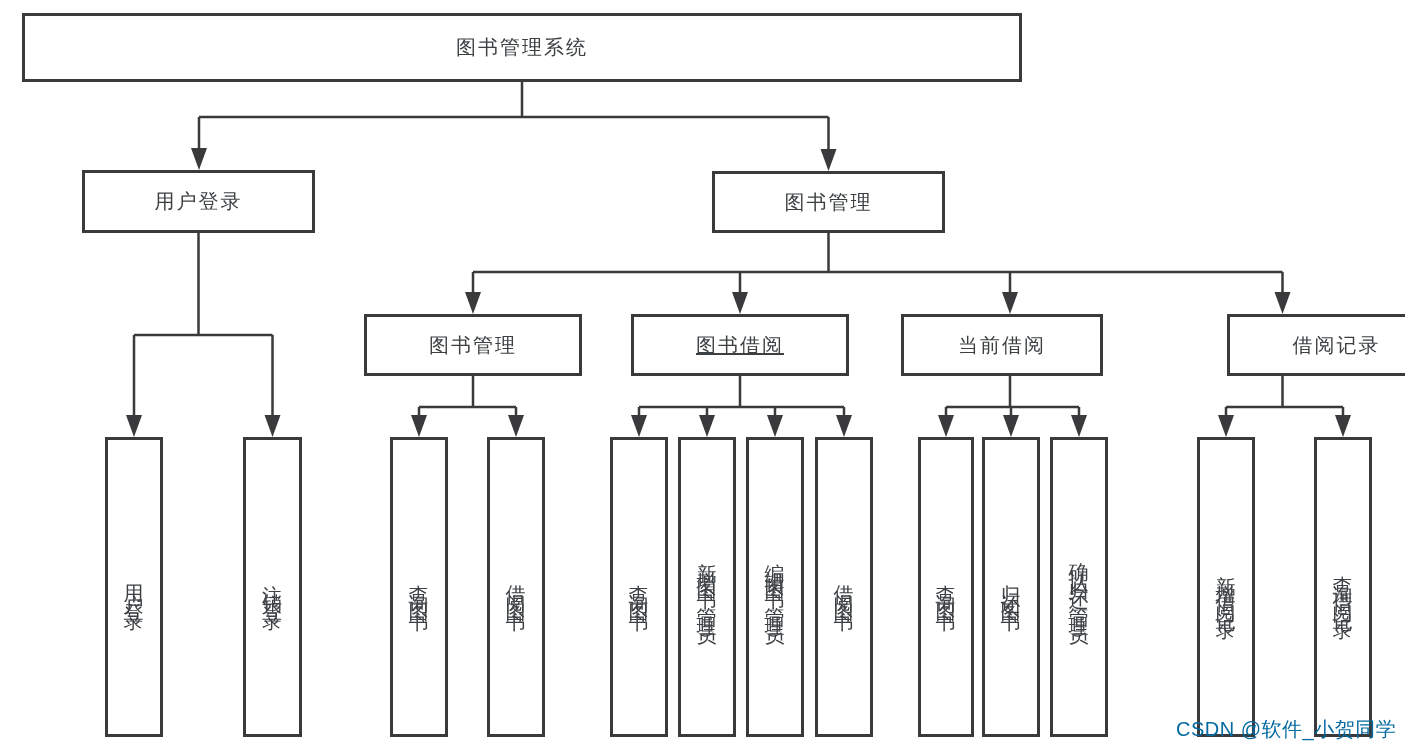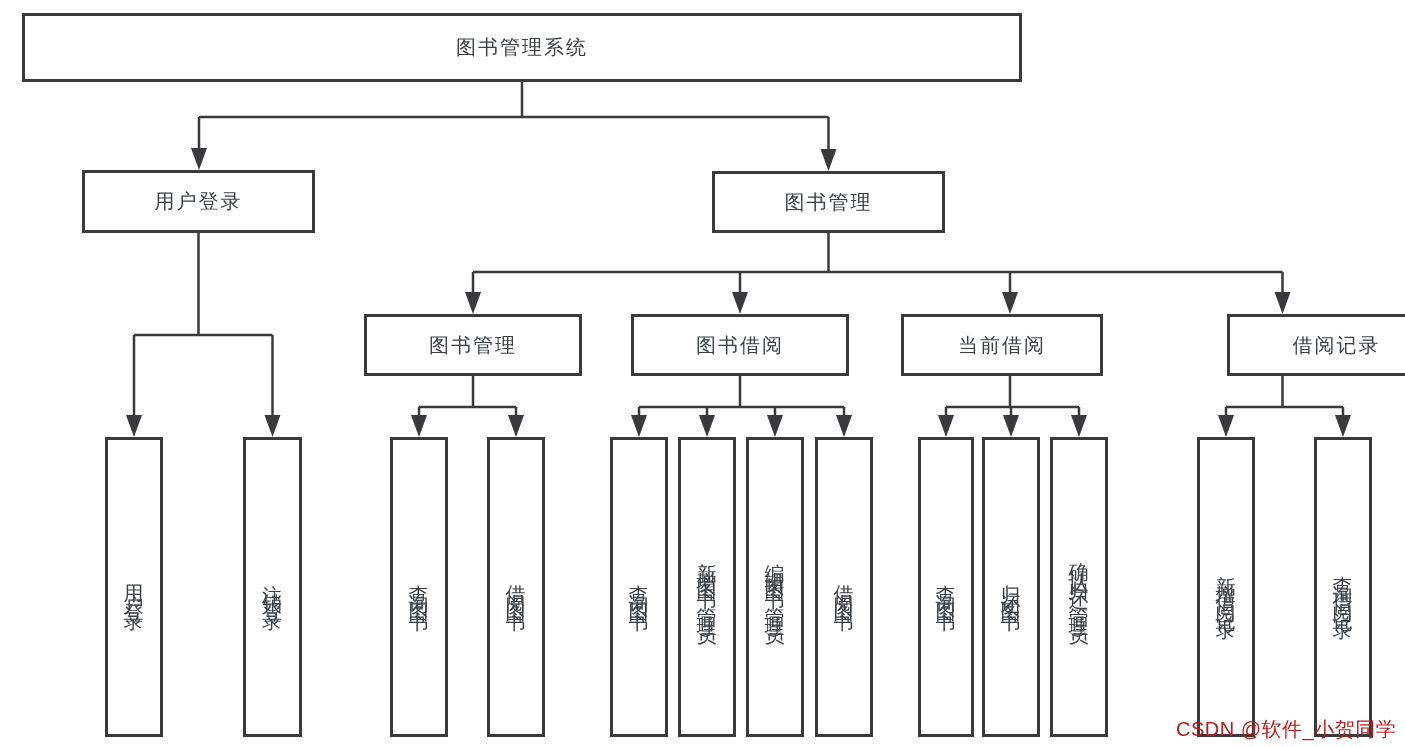--- a/index.html
+++ b/index.html
@@ -17,21 +17,21 @@
   .hnode { font-size:20px; letter-spacing:2px; white-space:nowrap; }
   .vnode {
     writing-mode:vertical-rl; text-orientation:mixed;
     font-size:20px; letter-spacing:9px; line-height:1;
   }
   svg.wires { position:absolute; left:0; top:0; z-index:1; }
   svg.wires path { stroke:#3a3a3c; stroke-width:2.5; fill:none; }
   svg.wires polygon { fill:#3a3a3c; stroke:none; }
   .watermark {
     position:absolute; left:1176px; top:716px; z-index:6;
-    font-size:20px; color:#b91c1c; letter-spacing:0.5px; white-space:nowrap;
+    font-size:20px; color:#0369a1; letter-spacing:0.5px; white-space:nowrap;
   }
 </style>
 </head>
 <body>
 
 <div class="canvas">
 
   <svg class="wires" width="1405" height="747" viewBox="0 0 1405 747">
 
     <g>
@@ -81,21 +81,21 @@
       <polygon points="1335,415 1351,415 1343,437"></polygon>
     </g>
   </svg>
 
   <div class="node hnode" style="left:22px; top:13px; width:1000px; height:69px;">图书管理系统</div>
 
   <div class="node hnode" style="left:82px; top:170px; width:233px; height:63px;">用户登录</div>
   <div class="node hnode" style="left:712px; top:171px; width:233px; height:62px;">图书管理</div>
 
   <div class="node hnode" style="left:364px; top:314px; width:218px; height:62px;">图书管理</div>
-  <div class="node hnode" style="left:631px; top:314px; width:218px; height:62px;">图书借阅</div>
+  <div class="node hnode" style="left:631px; top:314px; width:218px; height:62px;text-decoration:underline;">图书借阅</div>
   <div class="node hnode" style="left:901px; top:314px; width:202px; height:62px;">当前借阅</div>
   <div class="node hnode" style="left:1227px; top:314px; width:219px; height:62px;">借阅记录</div>
 
   <div class="node vnode" style="left:105px; top:437px; width:58px; height:300px;">用户登录</div>
   <div class="node vnode" style="left:243px; top:437px; width:59px; height:300px;">注销登录</div>
 
   <div class="node vnode" style="left:390px; top:437px; width:58px; height:300px;">查询图书</div>
   <div class="node vnode" style="left:487px; top:437px; width:58px; height:300px;">借阅图书</div>
 
   <div class="node vnode" style="left:610px; top:437px; width:58px; height:300px;">查询图书</div>

